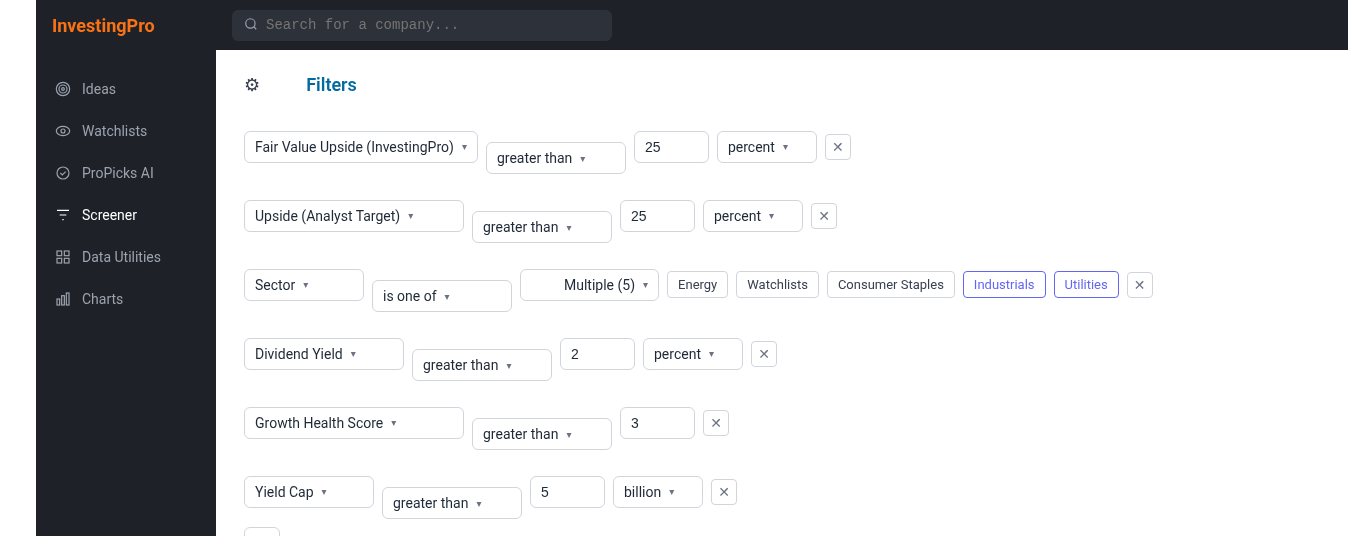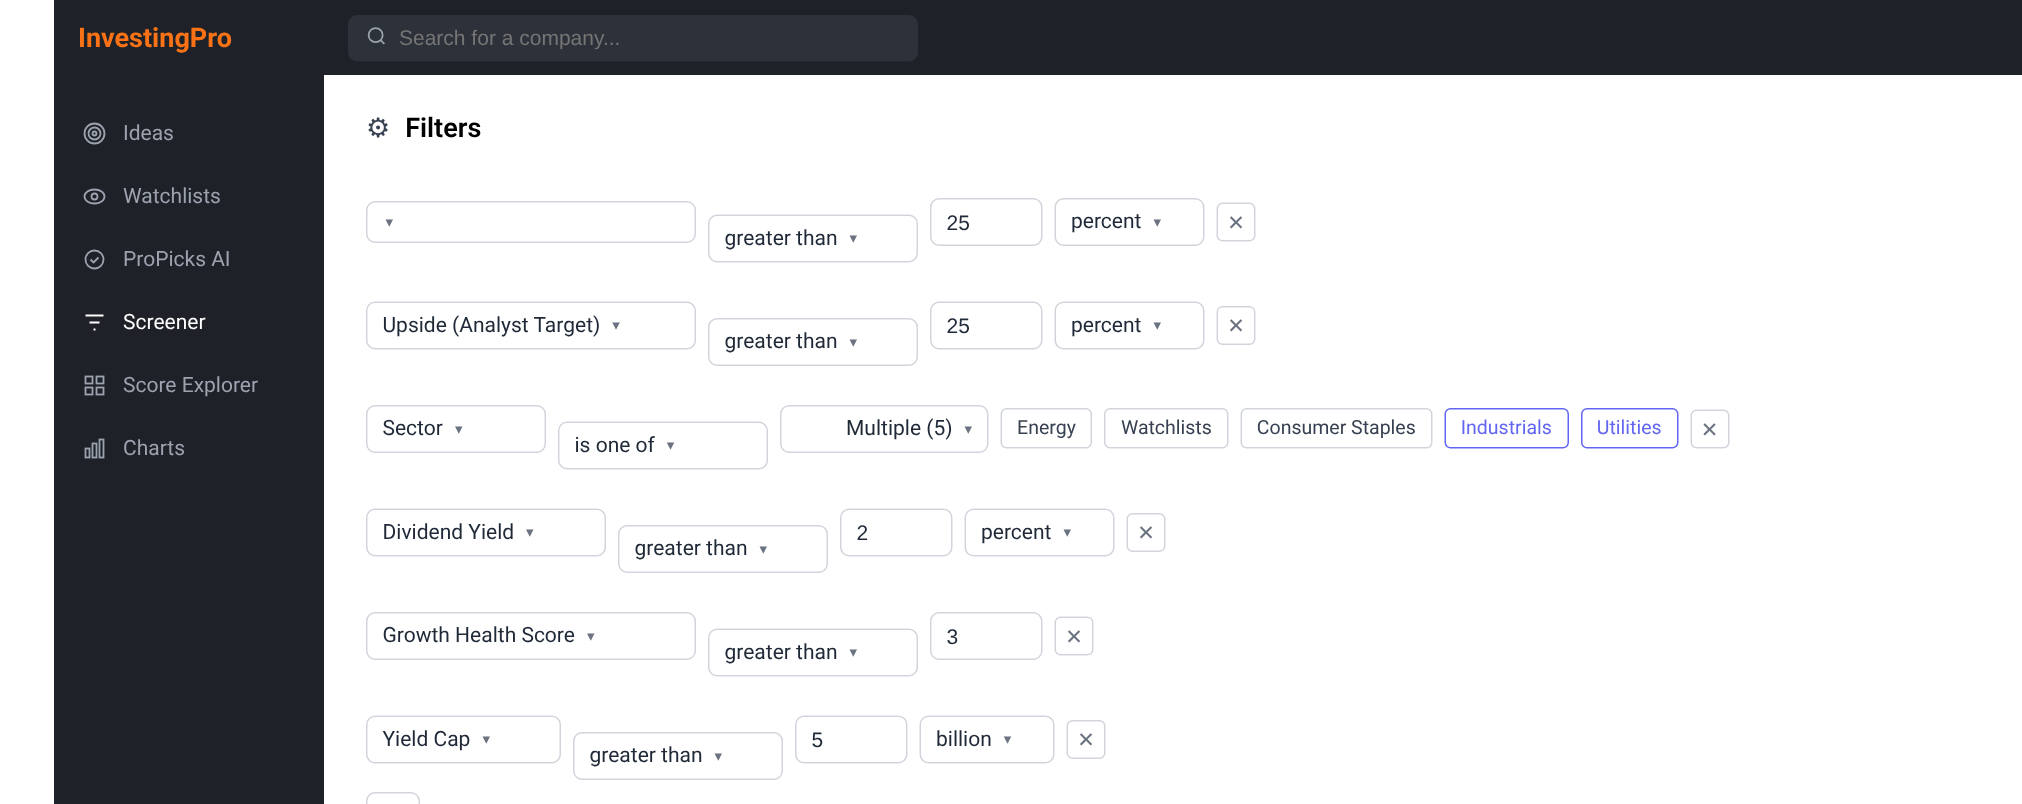--- a/index.html
+++ b/index.html
@@ -95,21 +95,22 @@
     }
     .page-header {
       display: flex;
       align-items: center;
       gap: 10px;
       margin-bottom: 24px;
     }
     .page-title {
       font-size: 18px;
       font-weight: 600;
-      color: #000000;
+      color: #0369a1;
+      margin-left: 36px;
     }
 
     
     .filters-list {
       display: flex;
       flex-direction: column;
       gap: 14px;
     }
     .filter-row {
       display: flex;
@@ -247,21 +248,21 @@
     </div>
     <div class="nav-item">
       <span class="nav-icon">
         <svg width="16" height="16" fill="none" stroke="currentColor" stroke-width="1.8" viewBox="0 0 24 24">
             <rect x="3" y="3" width="7" height="7"></rect>
             <rect x="14" y="3" width="7" height="7"></rect>
             <rect x="3" y="14" width="7" height="7"></rect>
             <rect x="14" y="14" width="7" height="7"></rect>
           </svg>
       </span>
-      <span>Score Explorer</span>
+      <span>Data Utilities</span>
     </div>
     <div class="nav-item">
       <span class="nav-icon">
         <svg width="16" height="16" fill="none" stroke="currentColor" stroke-width="1.8" viewBox="0 0 24 24">
             <rect x="3" y="12" width="4" height="9"></rect>
             <rect x="10" y="7" width="4" height="14"></rect>
             <rect x="17" y="3" width="4" height="18"></rect>
           </svg>
       </span>
       <span>Charts</span>
@@ -271,34 +272,35 @@
 
 <div class="main-wrapper">
   <div class="topbar">
     <div class="search-box">
       <span>
         <svg width="14" height="14" fill="none" stroke="#9ca3af" stroke-width="2" viewBox="0 0 24 24">
             <circle cx="11" cy="11" r="8"></circle>
             <path d="M21 21l-4.35-4.35"></path>
           </svg>
       </span>
-      <input type="text" style="color: #fef9c3;" placeholder="Search for a company...">
+      <input type="text" style="color: #fef9c3; font-family: Liberation Mono, monospace;" placeholder="Search for a company...">
     </div>
   </div>
 
   <div class="content">
     <div class="page-header">
       <span style="font-size:18px;color:#374151;">⚙</span>
       <span class="page-title">Filters</span>
     </div>
 
     <div class="filters-list">
 
       <div class="filter-row">
         <div class="filter-select metric-select">
+          <span>Fair Value Upside (InvestingPro)</span>
           <span class="chevron">▾</span>
         </div>
         <div class="filter-select operator-select">
           <span>greater than</span>
           <span class="chevron">▾</span>
         </div>
         <input class="filter-input" type="text" value="25" style="">
         <div class="filter-select unit-select">
           <span>percent</span>
           <span class="chevron">▾</span>

